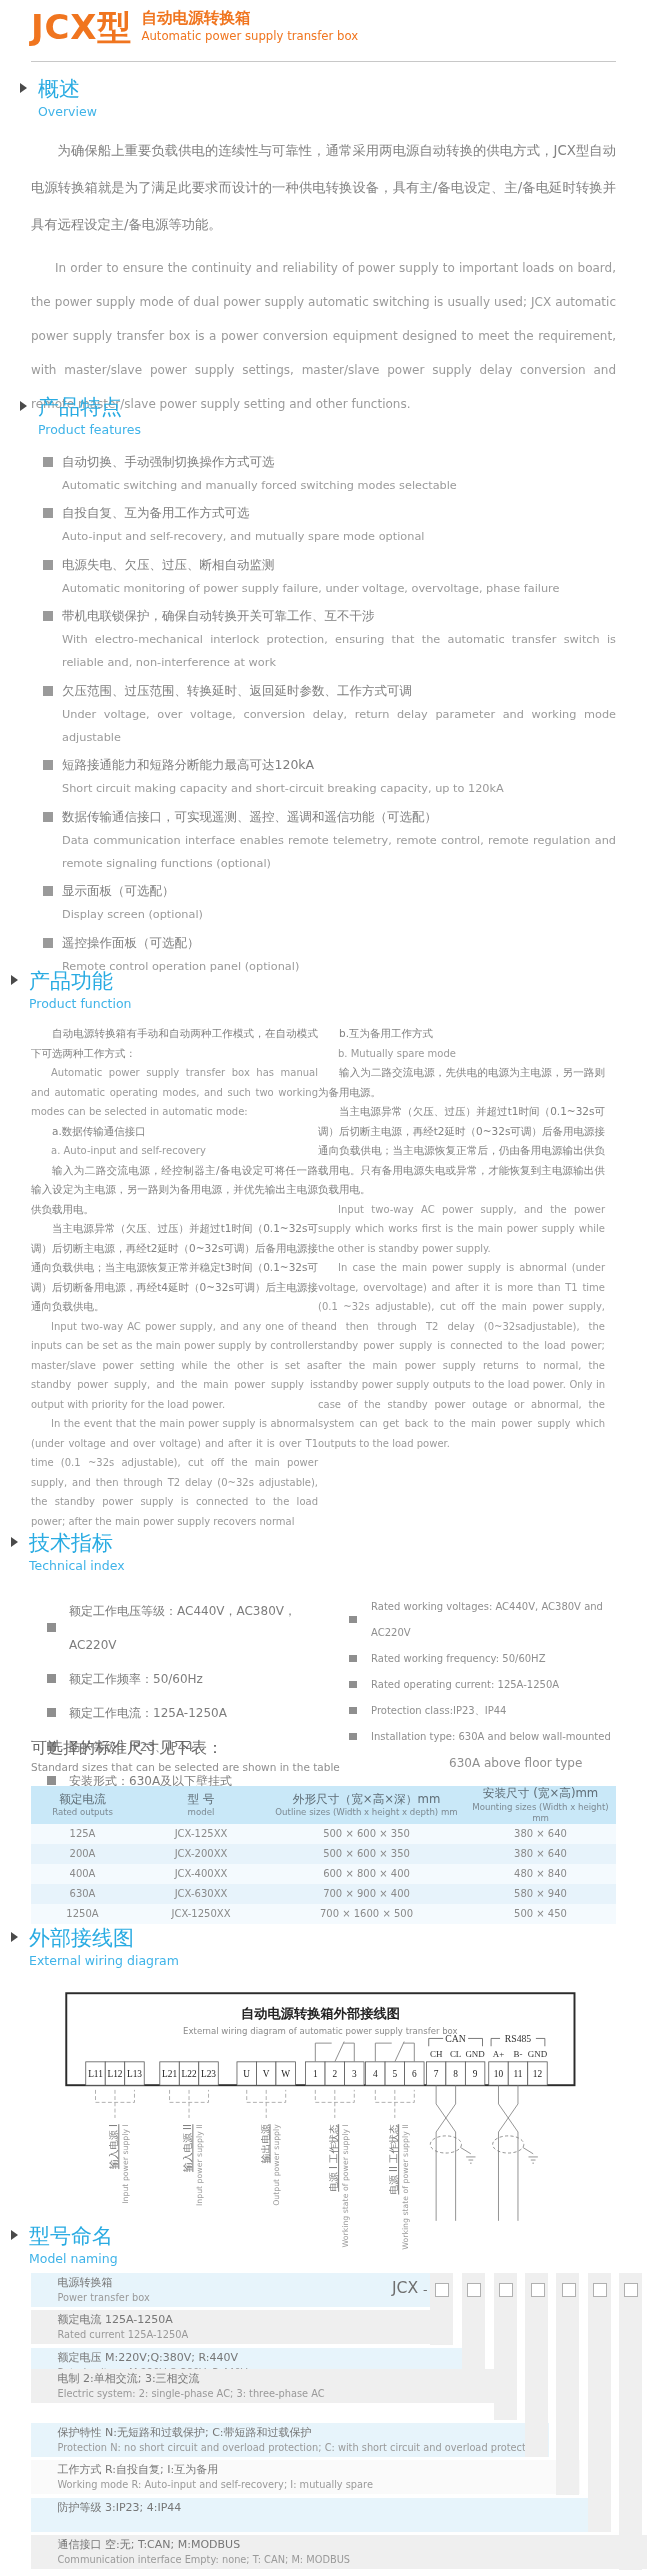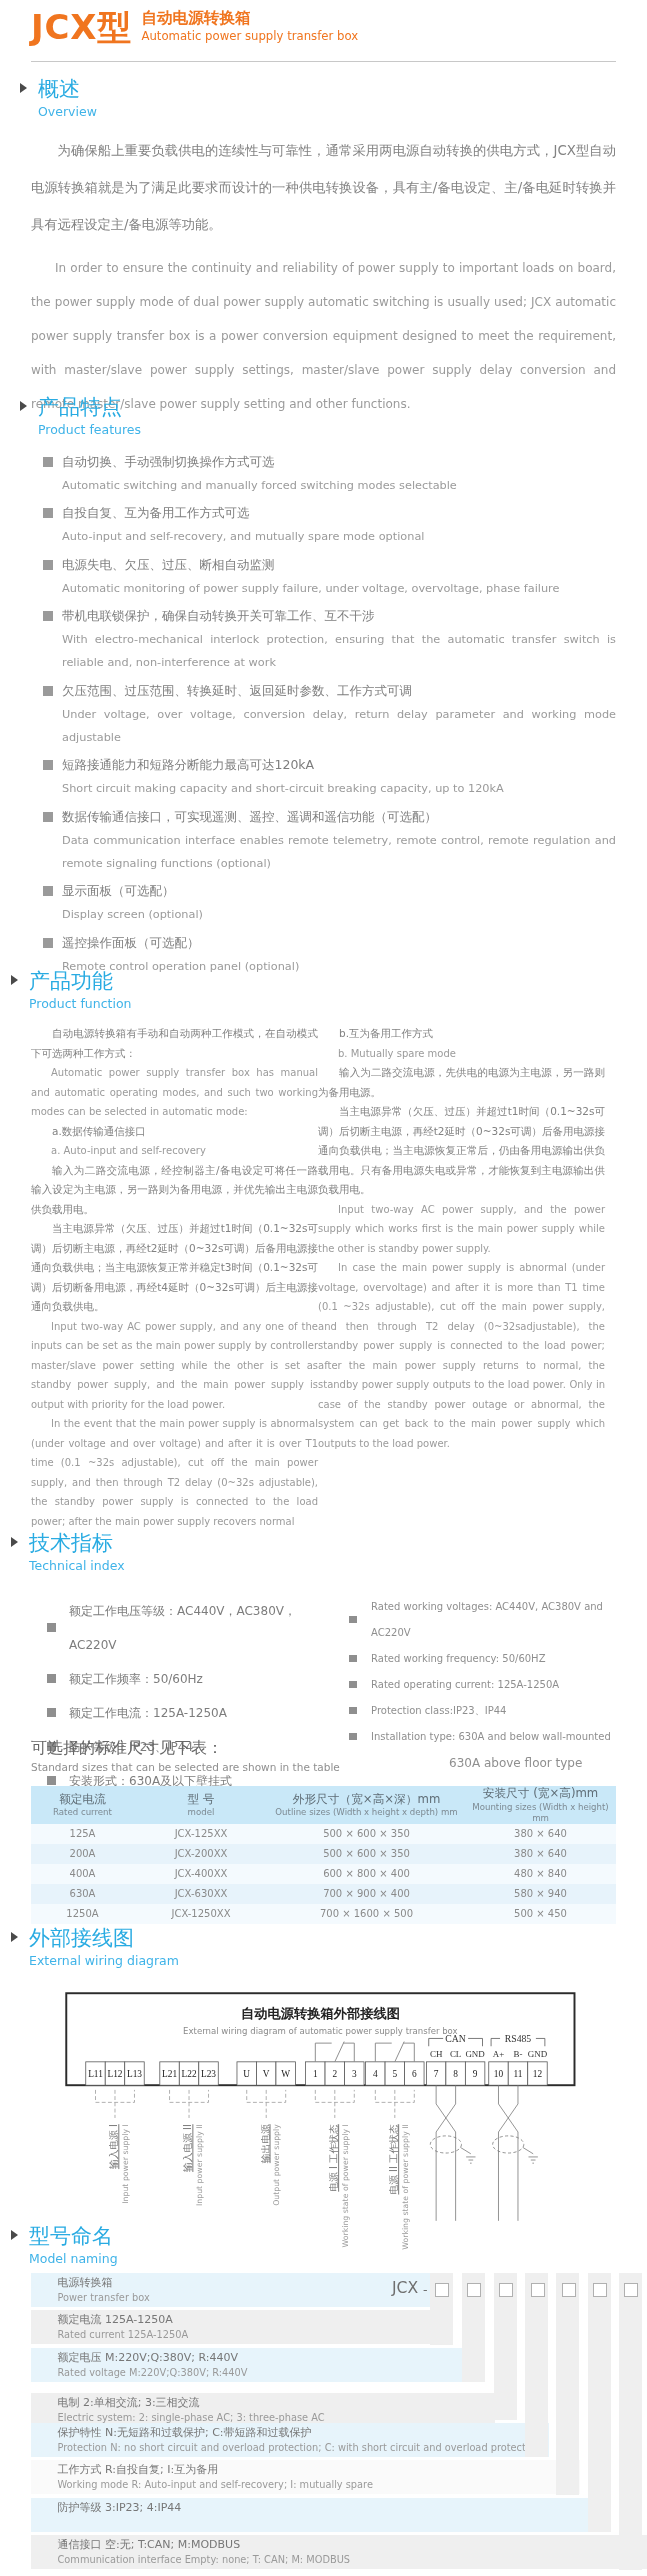--- a/index.html
+++ b/index.html
@@ -214,21 +214,21 @@
     <colgroup>
         <col style="width:103px">
         <col style="width:134px">
         <col style="width:197px">
         <col style="width:151px">
       </colgroup>
     <thead>
         <tr>
           <th>
             <div class="th-cn">额定电流</div>
-            <div class="th-en">Rated current</div>
+            <div class="th-en">Rated outputs</div>
           </th>
           <th>
             <div class="th-cn">型 号</div>
             <div class="th-en">model</div>
           </th>
           <th>
             <div class="th-cn">外形尺寸（宽×高×深）mm</div>
             <div class="th-en">Outline sizes (Width x height x depth) mm</div>
           </th>
           <th>
@@ -379,21 +379,21 @@
       <div class="l-en">Power transfer box</div>
     </div>
     <div class="lrow" style="top: 37px; width: 422px; background: rgb(239, 239, 239);">
       <div class="l-cn">额定电流  125A-1250A</div>
       <div class="l-en">Rated current   125A-1250A</div>
     </div>
     <div class="lrow" style="top: 75px; width: 454px; background: rgb(231, 244, 251);">
       <div class="l-cn">额定电压  M:220V;Q:380V; R:440V</div>
       <div class="l-en">Rated voltage  M:220V;Q:380V; R:440V</div>
     </div>
-    <div class="lrow" style="top: 120px; width: 464px; background: rgb(239, 239, 239);">
+    <div class="lrow" style="top: 96px; width: 464px; background: rgb(239, 239, 239);">
       <div class="l-cn">电制  2:单相交流; 3:三相交流</div>
       <div class="l-en">Electric system:  2: single-phase AC; 3: three-phase AC</div>
     </div>
     <div class="lrow" style="top: 150px; width: 518px; background: rgb(231, 244, 251);">
       <div class="l-cn">保护特性  N:无短路和过载保护;  C:带短路和过载保护</div>
       <div class="l-en">Protection  N: no short circuit and overload protection; C: with short circuit and overload protection</div>
     </div>
     <div class="lrow" style="top: 187px; width: 549px; background: rgb(250, 250, 250);">
       <div class="l-cn">工作方式  R:自投自复;  I:互为备用</div>
       <div class="l-en">Working mode  R: Auto-input and self-recovery; I: mutually spare</div>

